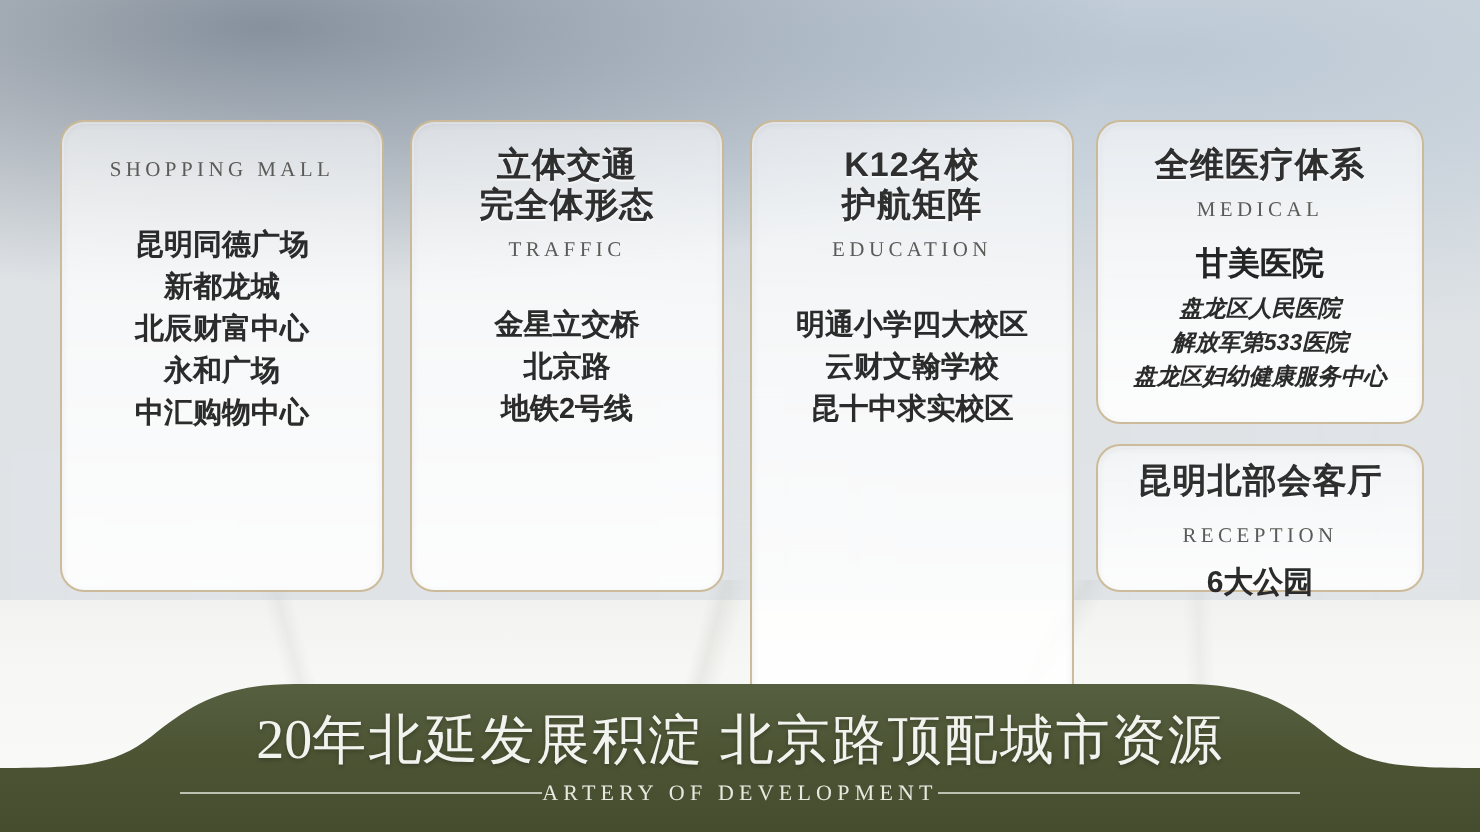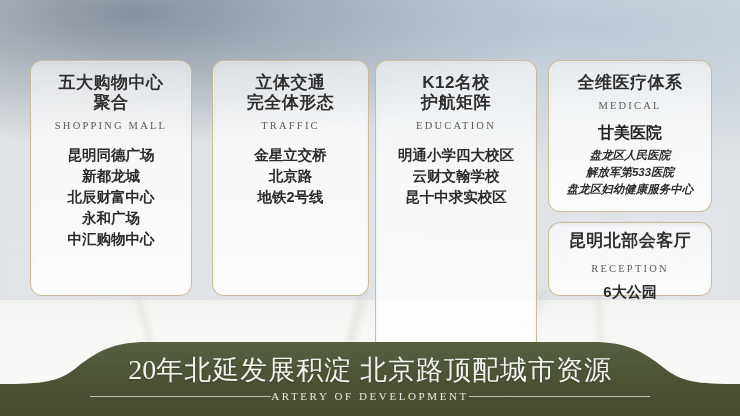--- a/index.html
+++ b/index.html
@@ -77,21 +77,21 @@
     text-shadow:0 1px 0 rgba(255,255,255,.6);
   }
   .c-sub{
     font-family:"Liberation Serif", serif;
     color:#5a5a58;
     font-size:10.5px;
     letter-spacing:2.2px;
     margin-top:7px;
   }
   .c-list{
-    margin-top:14px;
+    margin-top:22px;
     color:#2b2b2b;
     font-size:14.5px;
     font-weight:bold;
     line-height:21px;
   }
   .c-list .li{ white-space:nowrap; }
 
   
   .c-lead{
     margin-top:12px;
@@ -170,35 +170,31 @@
     <div class="bldg" style="left:602px;width:22px; height:100px;"></div>
     <div class="bldg" style="left:628px;width:30px; height:150px;"></div>
     <div class="bldg" style="left:662px;width:24px; height:112px;"></div>
     <div class="bldg" style="left:690px;width:40px; height:132px;"></div>
   </div>
 
   <div class="ground"></div>
   <div class="veins"></div>
 
   <div class="card" style="left:30px; top:60px; width:162px; height:236px;">
-    <div class="c-title">
-      <div>五大购物中心</div>
-      <div>聚合</div>
-    </div>
     <div class="c-sub">SHOPPING MALL</div>
     <div class="c-list">
       <div class="li">昆明同德广场</div>
       <div class="li">新都龙城</div>
       <div class="li">北辰财富中心</div>
       <div class="li">永和广场</div>
       <div class="li">中汇购物中心</div>
     </div>
   </div>
 
-  <div class="card" style="left:212px; top:60px; width:157px; height:236px;">
+  <div class="card" style="left:205px; top:60px; width:157px; height:236px;">
     <div class="c-title">
       <div>立体交通</div>
       <div>完全体形态</div>
     </div>
     <div class="c-sub">TRAFFIC</div>
     <div class="c-list">
       <div class="li">金星立交桥</div>
       <div class="li">北京路</div>
       <div class="li">地铁2号线</div>
     </div>

